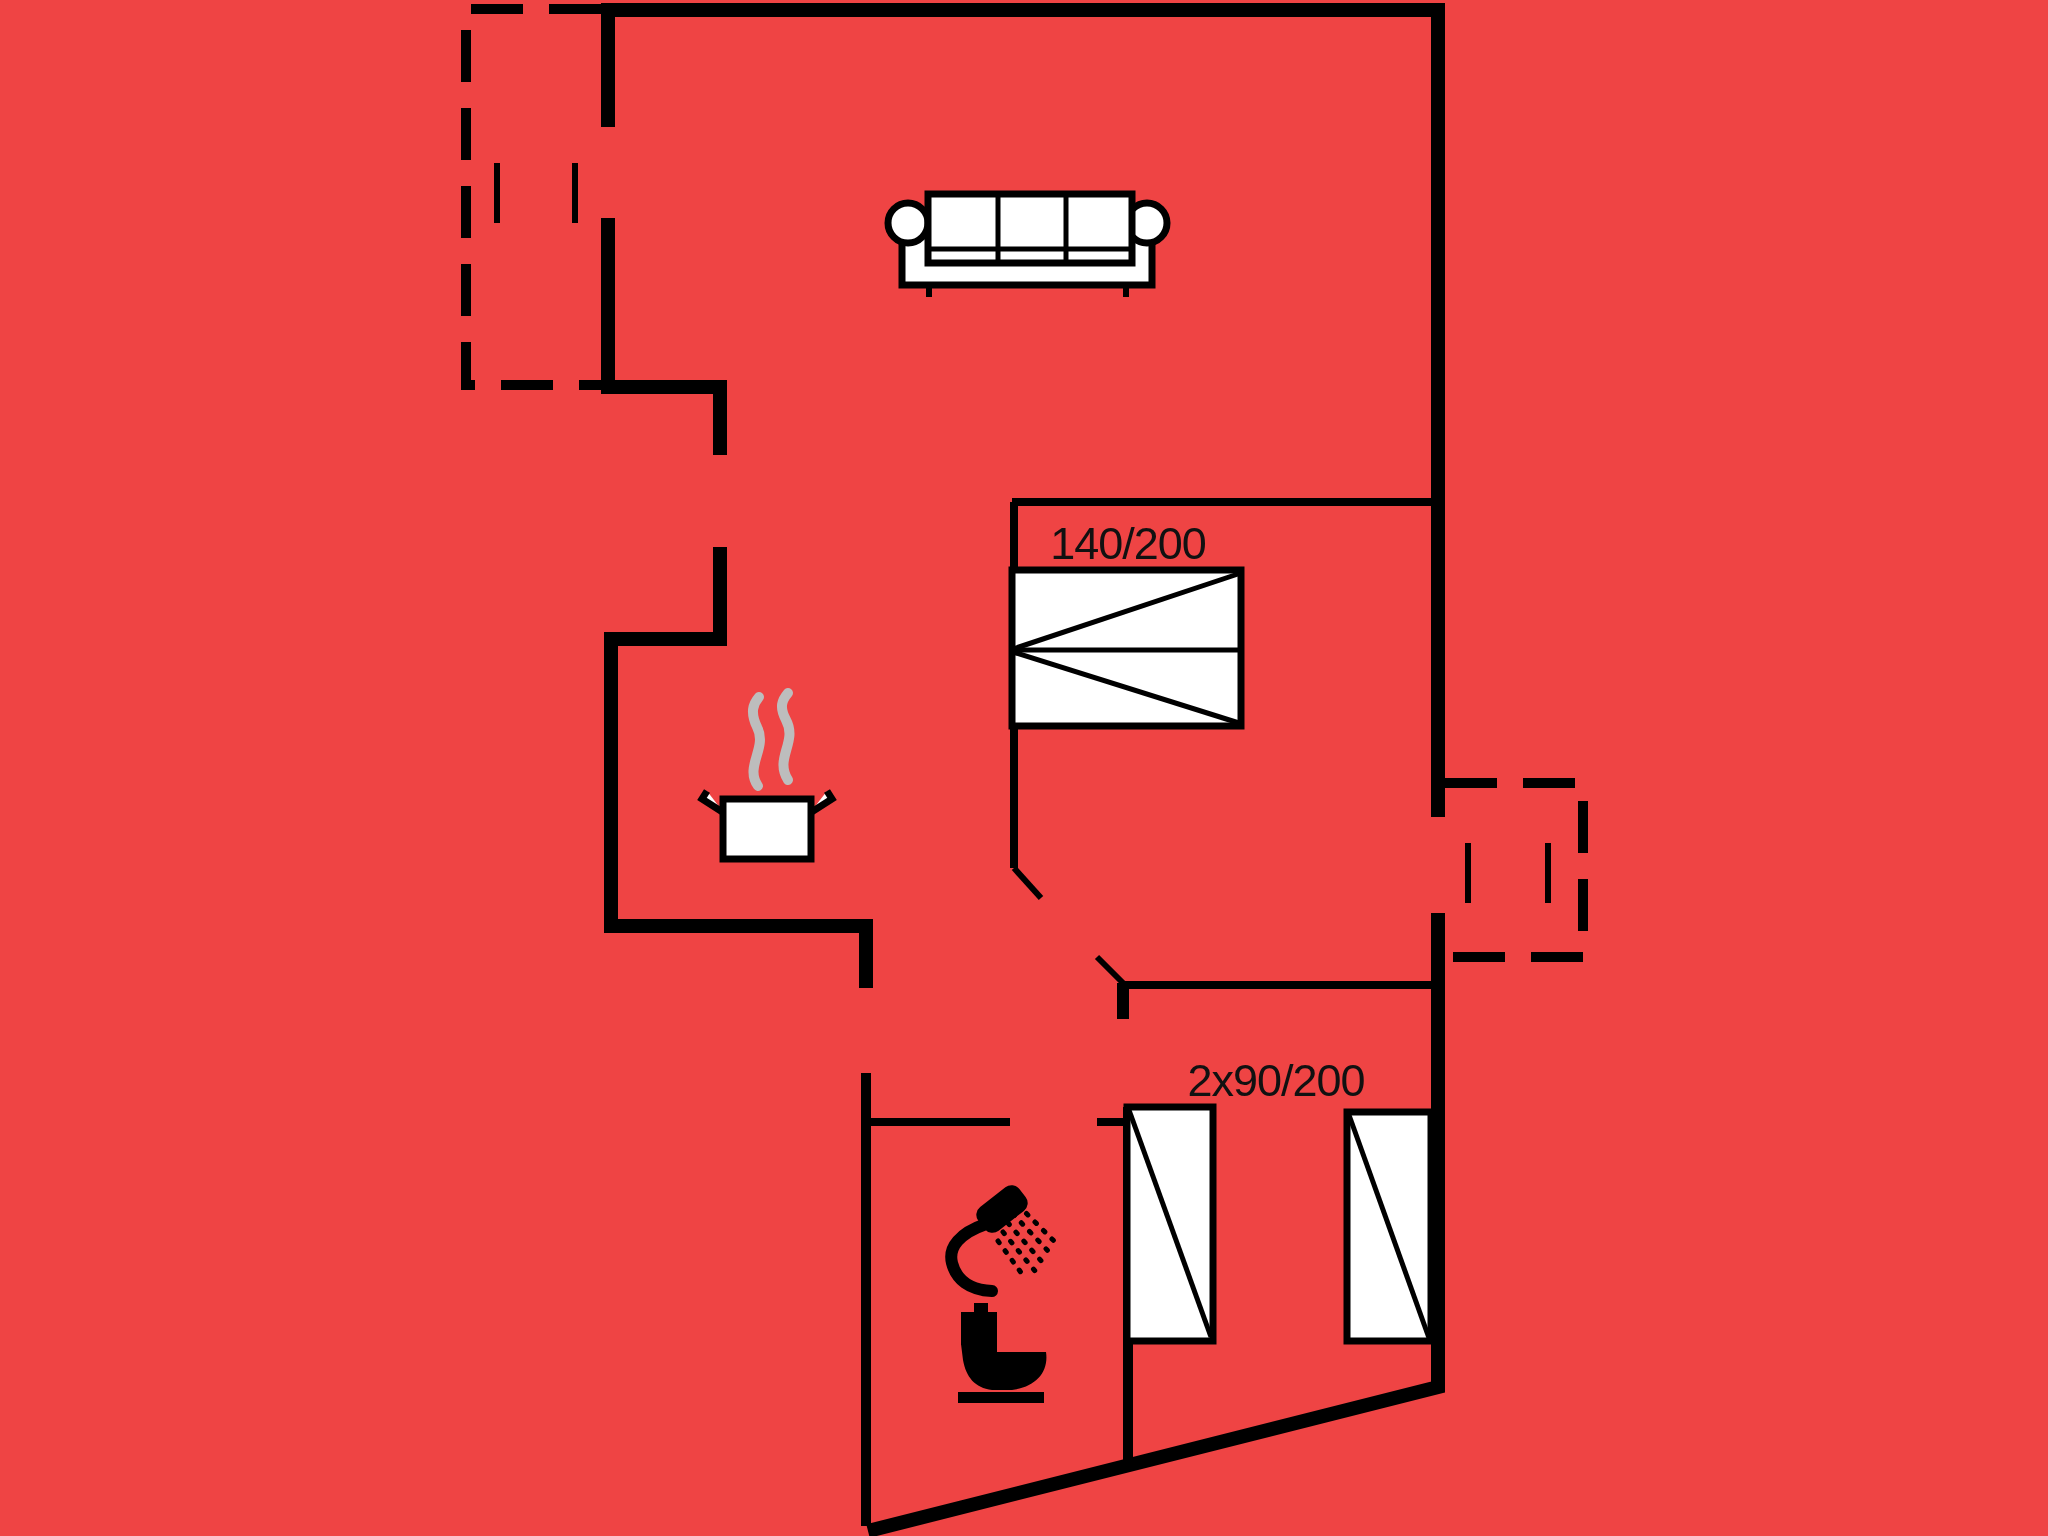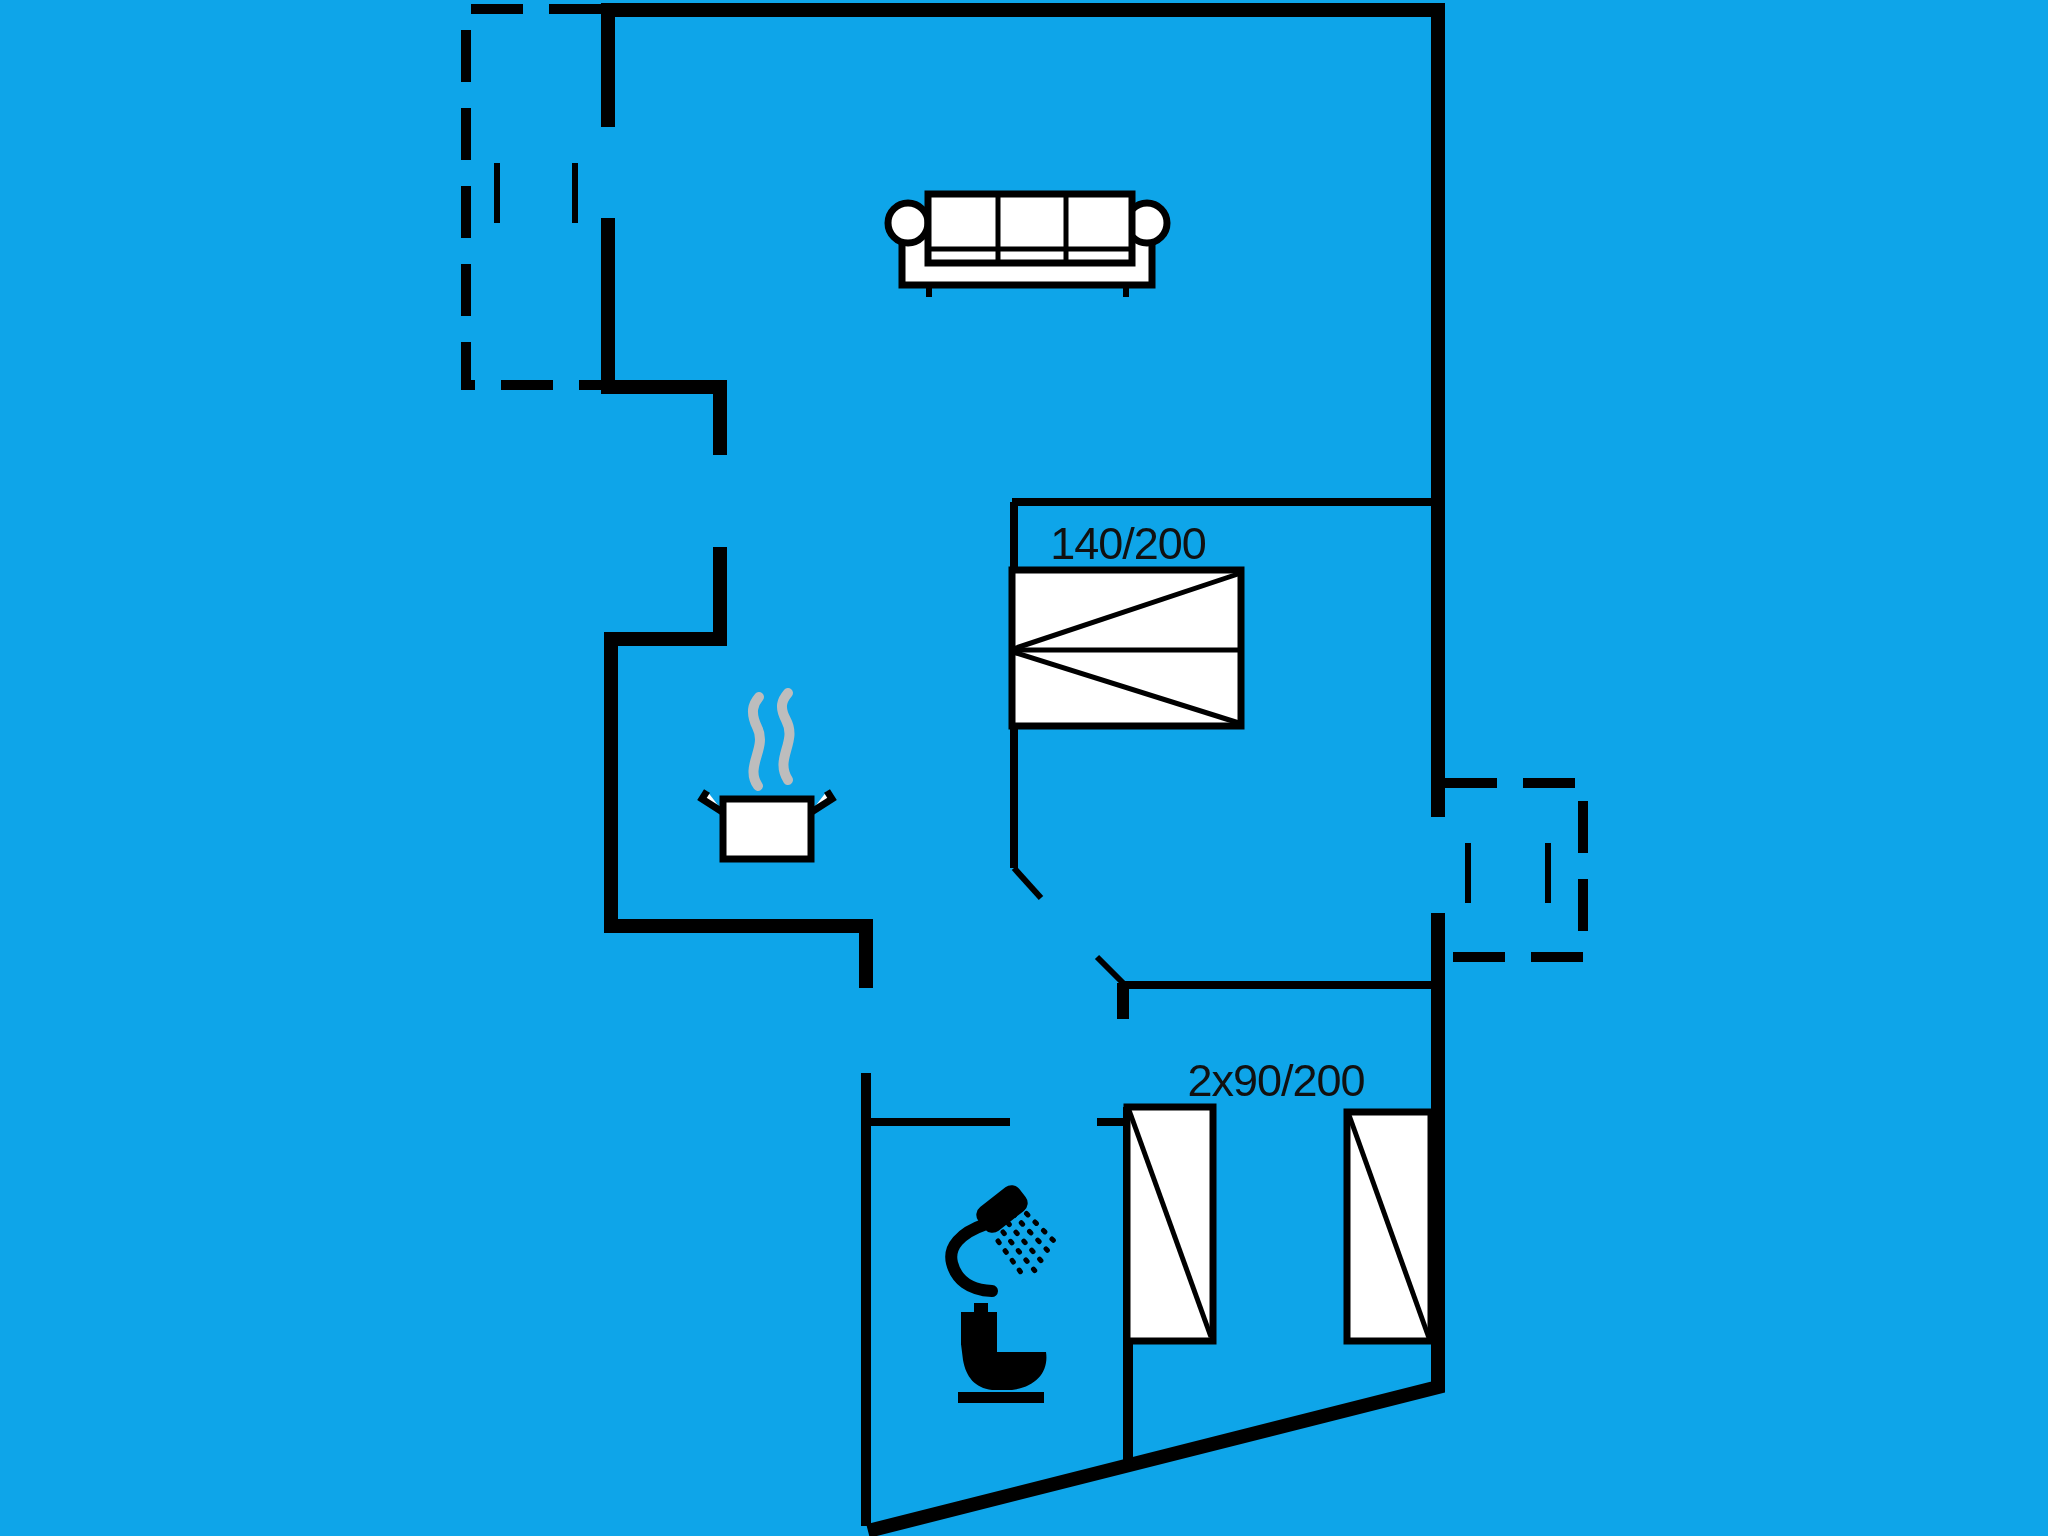--- a/index.html
+++ b/index.html
@@ -8,21 +8,21 @@
     background: #ffffff;
     width: 2048px;
     height: 1536px;
     overflow: hidden;
     font-family: "Liberation Sans", sans-serif;
   }
   .stage {
     position: relative;
     width: 2048px;
     height: 1536px;
-    background: #0ea5e9;
+    background: #ef4444;
   }
   svg { display: block; }
   .wall      { stroke: #000; stroke-width: 14; fill: none; stroke-linejoin: miter; stroke-linecap: butt; }
   .wall-med  { stroke: #000; stroke-width: 10; fill: none; stroke-linecap: butt; }
   .wall-stub { stroke: #000; stroke-width: 12; fill: none; stroke-linecap: butt; }
   .partition { stroke: #000; stroke-width: 8;  fill: none; stroke-linecap: butt; }
   .dashwall  { stroke: #000; stroke-width: 10; fill: none; stroke-dasharray: 52 26; stroke-linecap: butt; }
   .tick      { stroke: #000; stroke-width: 6;  fill: none; stroke-linecap: butt; }
   .door      { stroke: #000; stroke-width: 6;  fill: none; stroke-linecap: butt; }
   .furn      { stroke: #000; stroke-width: 7;  fill: #ffffff; }

